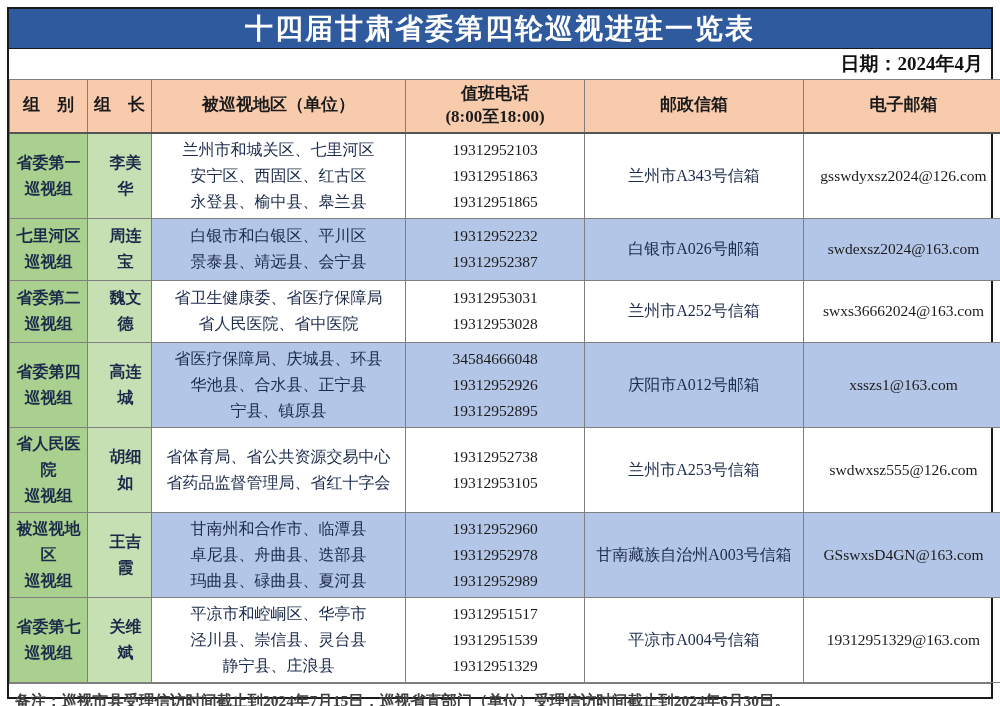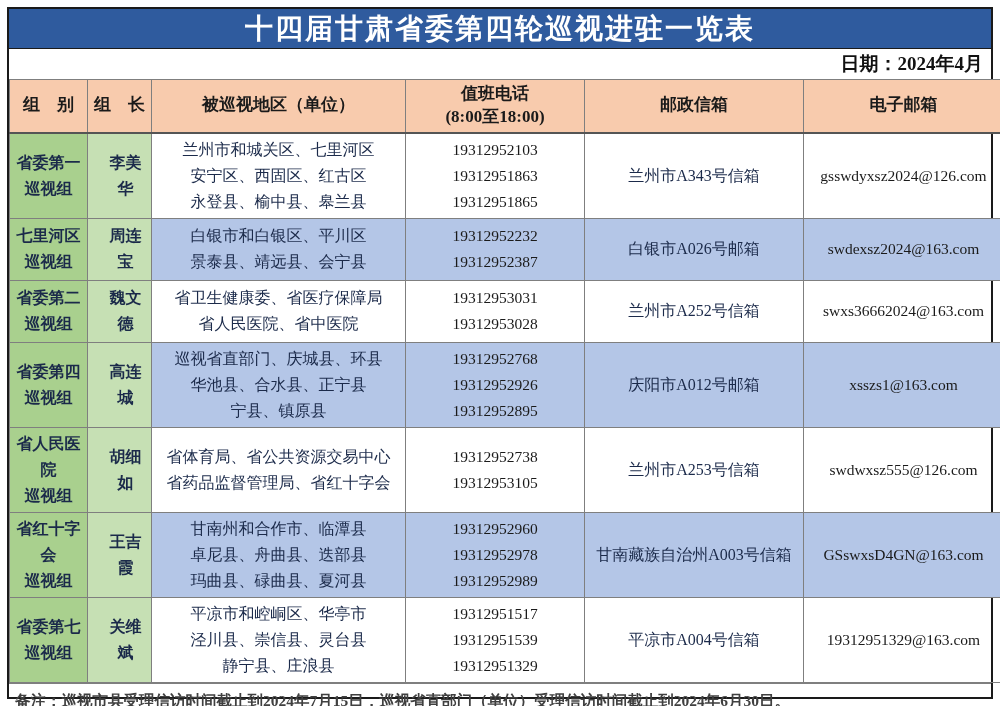--- a/index.html
+++ b/index.html
@@ -138,42 +138,42 @@
 省人民医院、省中医院</td>
           <td class="c-phone">19312953031
 19312953028</td>
           <td class="c-mailbox">兰州市A252号信箱</td>
           <td class="c-email">swxs36662024@163.com</td>
         </tr>
         <tr class="h3 alt">
           <td class="c-group">省委第四
 巡视组</td>
           <td class="c-leader">高连城</td>
-          <td class="c-region">巡视省直部门、庆城县、环县
+          <td class="c-region">省医疗保障局、庆城县、环县
 华池县、合水县、正宁县
 宁县、镇原县</td>
-          <td class="c-phone">19312952768
+          <td class="c-phone">34584666048
 19312952926
 19312952895</td>
           <td class="c-mailbox">庆阳市A012号邮箱</td>
           <td class="c-email">xsszs1@163.com</td>
         </tr>
         <tr class="h2">
           <td class="c-group">省人民医院
 巡视组</td>
           <td class="c-leader">胡细如</td>
           <td class="c-region">省体育局、省公共资源交易中心
 省药品监督管理局、省红十字会</td>
           <td class="c-phone">19312952738
 19312953105</td>
           <td class="c-mailbox">兰州市A253号信箱</td>
           <td class="c-email">swdwxsz555@126.com</td>
         </tr>
         <tr class="h3 alt">
-          <td class="c-group">省红十字会
+          <td class="c-group">被巡视地区
 巡视组</td>
           <td class="c-leader">王吉霞</td>
           <td class="c-region">甘南州和合作市、临潭县
 卓尼县、舟曲县、迭部县
 玛曲县、碌曲县、夏河县</td>
           <td class="c-phone">19312952960
 19312952978
 19312952989</td>
           <td class="c-mailbox">甘南藏族自治州A003号信箱</td>
           <td class="c-email">GSswxsD4GN@163.com</td>

